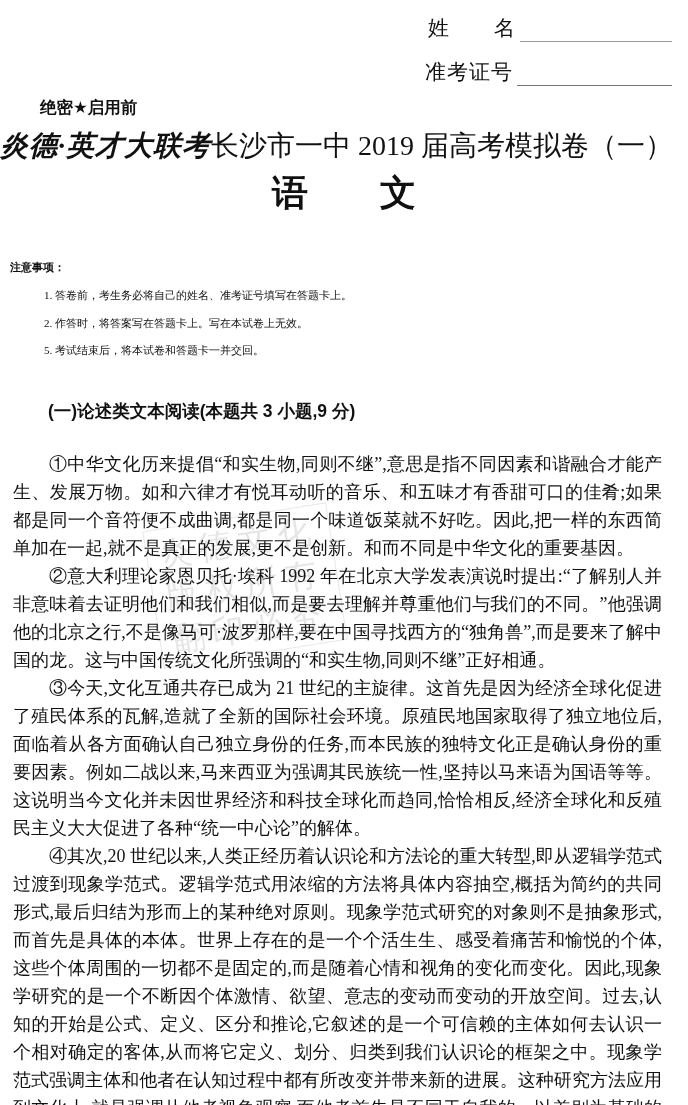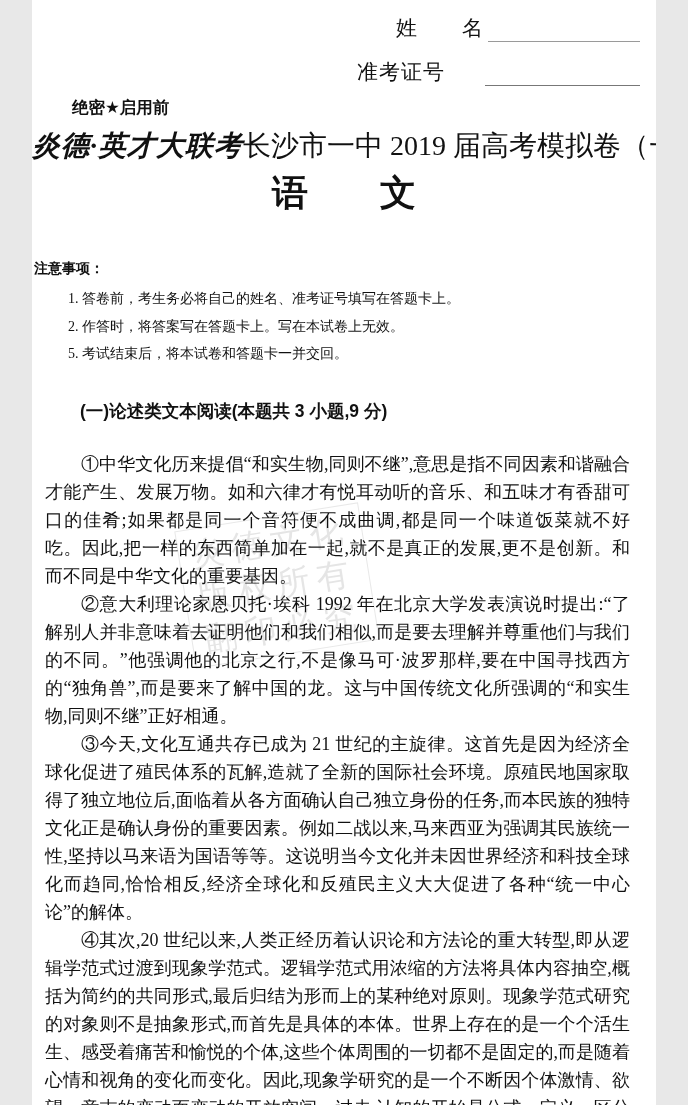--- a/index.html
+++ b/index.html
@@ -1,37 +1,37 @@
 <!DOCTYPE html>
 <html><head>
 <meta charset="utf-8">
 <style>
   * { margin: 0; padding: 0; box-sizing: border-box; }
   html, body { background: #e8e8e8; }
   .page {
     position: relative;
-    width: 624px;
+    width: 688px;
     height: 1105px;
     margin: 0 auto;
     background: #ffffff;
     color: #111;
     font-family: "Liberation Serif", "DejaVu Serif", serif;
     overflow: hidden;
   }
   
   .fill-row {
     position: absolute;
     right: 16px;
     display: flex;
     align-items: flex-end;
     font-size: 21px;
     letter-spacing: 1px;
   }
   .fill-row.name-row { top: 14px; }
-  .fill-row.id-row   { top: 58px; gap: 36px; }
+  .fill-row.id-row   { top: 58px; }
   .fill-line {
     display: inline-block;
     width: 152px;
     height: 27px;
     margin-left: 4px;
     border-bottom: 1.5px solid #9a9a9a;
   }
   .id-row .fill-line { border-bottom-color: #777; width: 155px; }
 
   .secrecy {
@@ -54,21 +54,21 @@
     letter-spacing: 1px;
   }
   .subject {
     position: absolute;
     top: 169px; left: 0; right: 0;
     text-align: center;
     font-size: 36px;
     font-weight: 700;
     font-family: "Liberation Sans", "DejaVu Sans", sans-serif;
   }
-  .notice { position: absolute; left: 2px; right: 14px; top: 260px; font-size: 14px; }
+  .notice { position: absolute; left: 10px; right: 14px; top: 260px; font-size: 11px; }
   .notice-heading {
     font-family: "Liberation Sans", "DejaVu Sans", sans-serif;
     font-weight: 700;
     margin-bottom: 7px;
   }
   .notice-item { padding-left: 34px; line-height: 27.5px; }
 
   .section-heading {
     position: absolute; left: 14px; top: 371px;
     font-family: "Liberation Sans", "DejaVu Sans", sans-serif;

